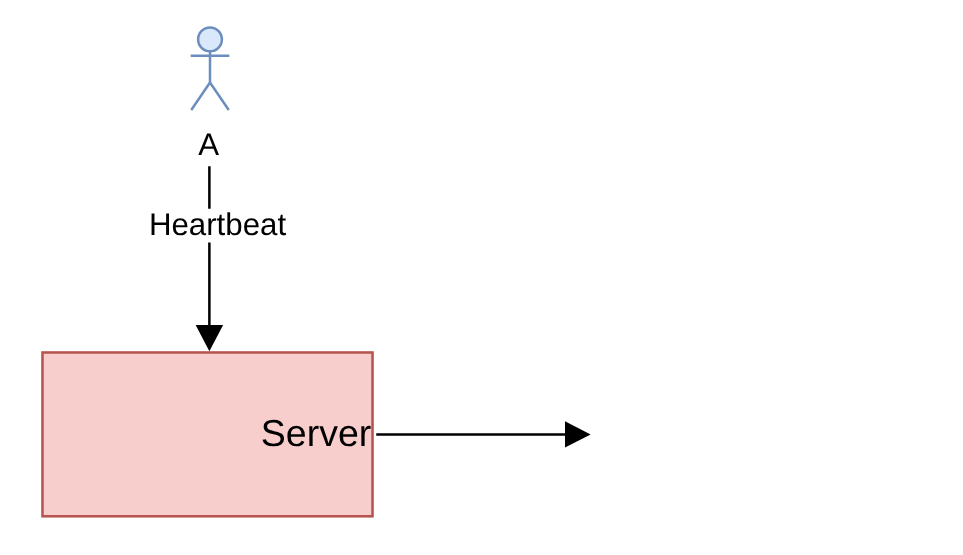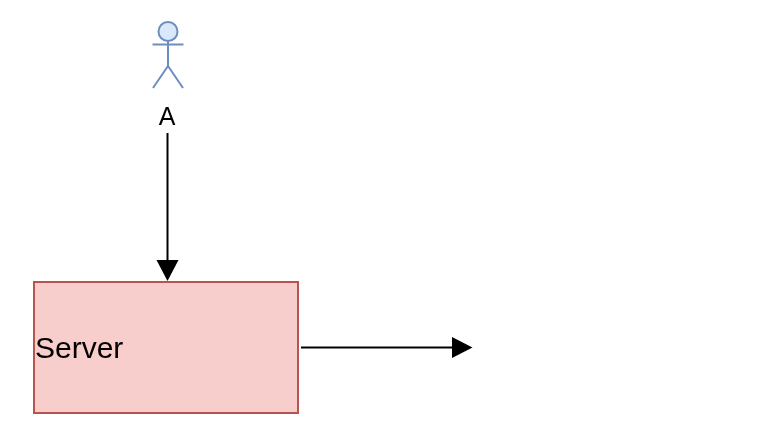--- a/index.html
+++ b/index.html
@@ -39,21 +39,21 @@
   }
   .node {
     position: absolute;
     box-sizing: border-box;
     width: 266px;
     height: 133px;
     top: 281px;
     border: 2px solid #999999;
     display: flex;
     align-items: center;
-    justify-content: flex-start;
+    justify-content: flex-end;
   }
   .node-label {
     font-size: 30px;
     color: #000000;
     white-space: nowrap;
   }
   .node-server { left: 33px; }
   .node-redis  { left: 473px; }
   .floating-label {
     position: absolute;
@@ -106,20 +106,21 @@
     </g>
 
     <g class="edge" style="stroke: rgb(0, 0, 0);">
       <line x1="301" y1="347.5" x2="454" y2="347.5"></line>
       <polygon points="472.5,347.5 452,337 452,358" style="fill: rgb(0, 0, 0);"></polygon>
     </g>
   </svg>
 
   <div class="floating-label actor-label">A</div>
 
+  <div class="floating-label heartbeat-label">Heartbeat</div>
 
   <div class="node node-server" style="background-color: rgb(248, 206, 204); border-color: rgb(184, 84, 80);">
     <span class="node-label">Server</span>
   </div>
 
 
 
 </div>
 
 </body></html>

